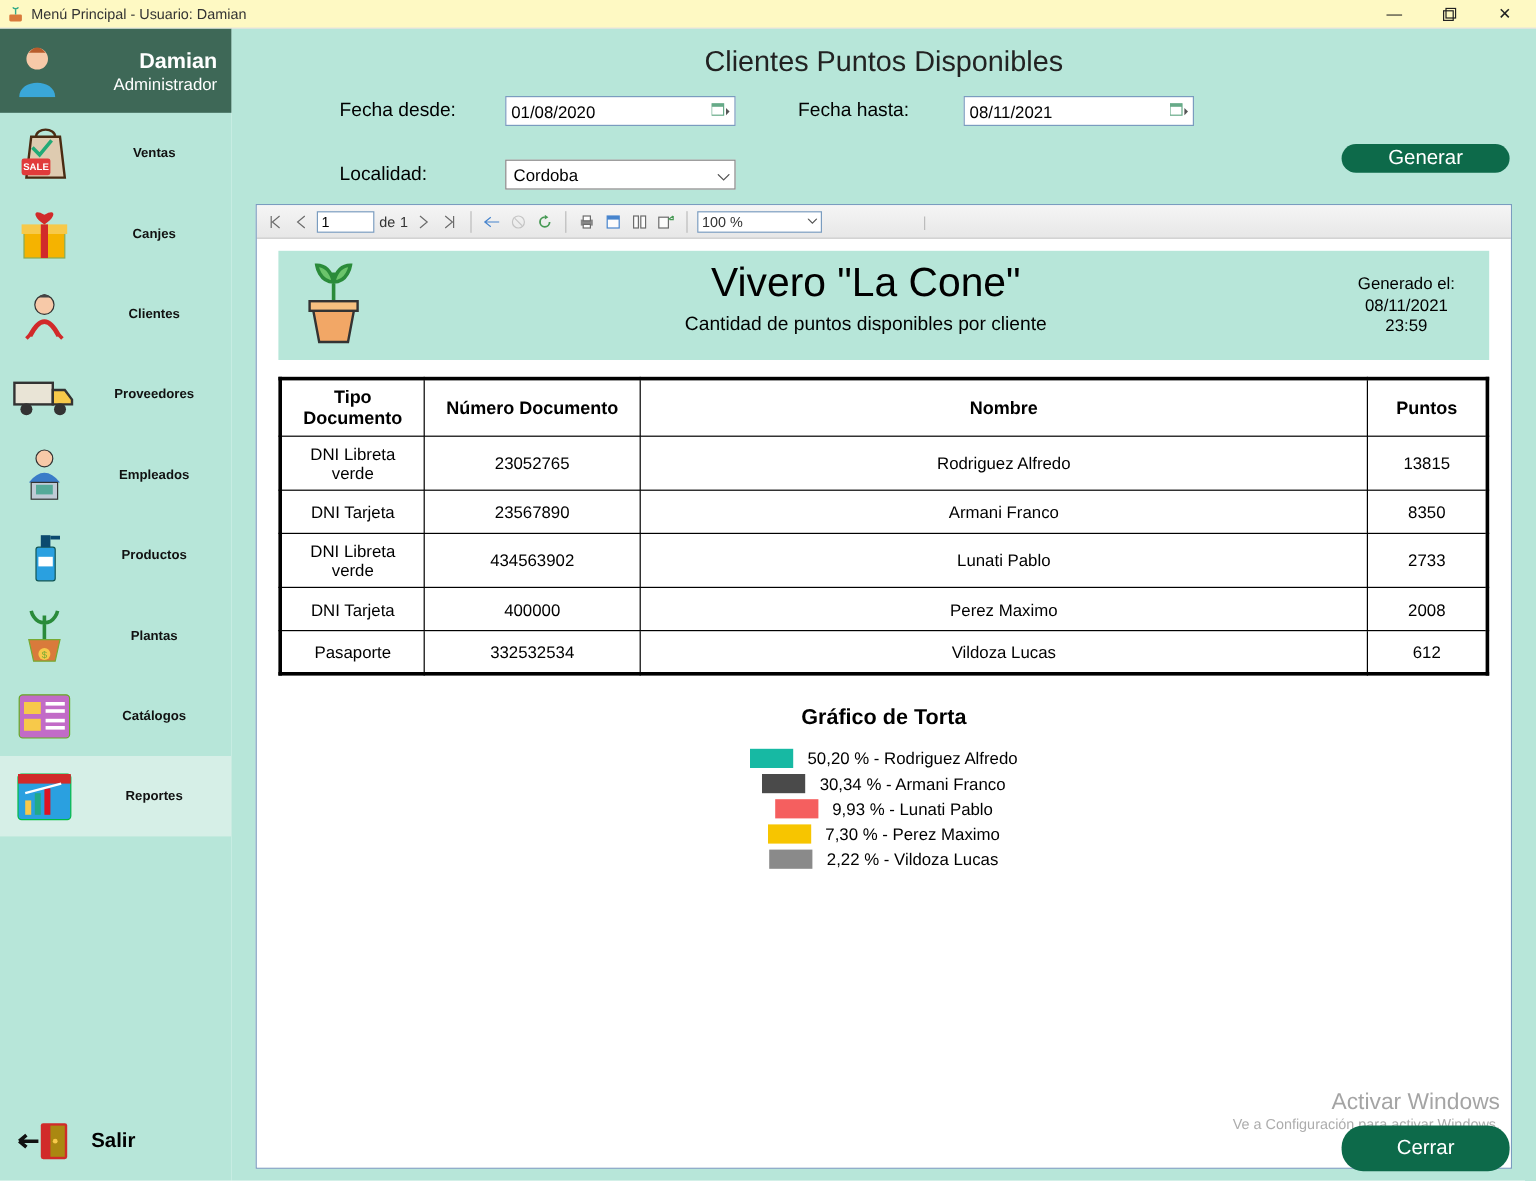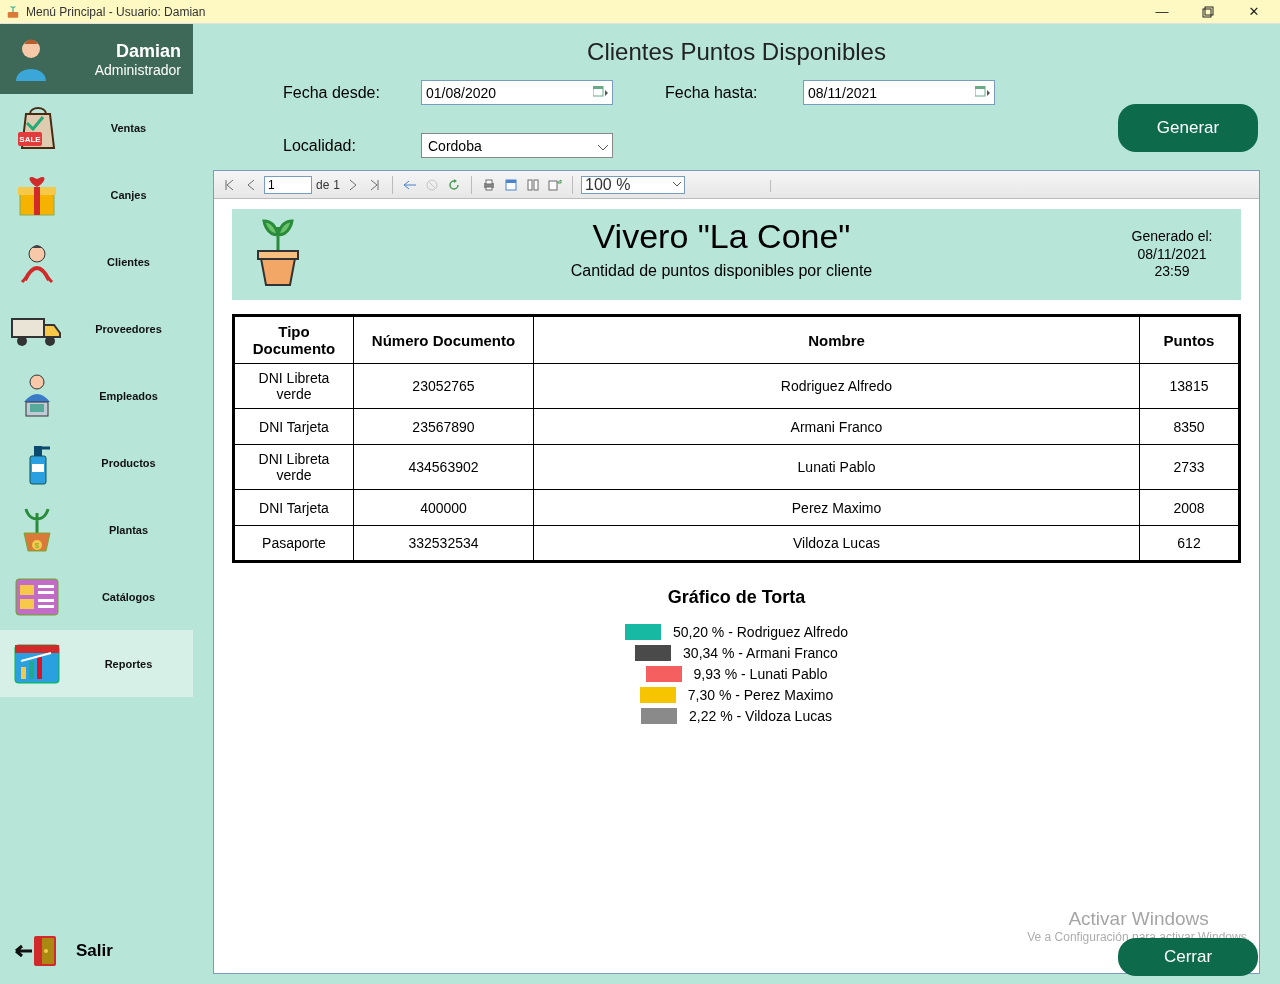--- a/index.html
+++ b/index.html
@@ -86,22 +86,22 @@
     width: 192px; height: 25px; background: #fff; border: 1px solid #7a9cbf;
     display: flex; align-items: center; justify-content: space-between; padding: 0 2px 0 4px; font-size: 14px;
   }
   .date-caret { width:18px; height:18px; display:flex; align-items:center; justify-content:center; }
   .locality-select {
     width: 192px; height: 25px; background: #fff; border: 1px solid #888;
     display: flex; align-items: center; justify-content: space-between; padding: 0 4px 0 6px; font-size: 14px;
   }
   
   .generate-btn {
-    position: absolute; top: 80px; right: 22px;
-    width: 140px; height: 48px; background: #0d6a4a; color: #fff;
+    position: absolute; top: 96px; right: 22px;
+    width: 140px; height: 24px; background: #0d6a4a; color: #fff;
     border-radius: 18px; display:flex; align-items:center; justify-content:center;
     font-size: 17px; font-weight: 500;
   }
   
   .report-viewer {
     flex: 1;
     background: #fff;
     border: 1px solid #7a9cbf;
     display: flex;
     flex-direction: column;
@@ -115,21 +115,21 @@
     display: flex;
     align-items: center;
     padding: 0 6px;
     gap: 4px;
     font-size: 12px;
     color: #333;
   }
   .tb-btn { width: 18px; height: 18px; display:flex; align-items:center; justify-content:center; opacity: .85; }
   .tb-sep { width: 1px; height: 18px; background: #bbb; margin: 0 4px; }
   .tb-page-input { width: 48px; height: 18px; border: 1px solid #7a9cbf; background:#fff; font-size:12px; padding:0 3px; }
-  .tb-zoom { width: 104px; height:18px; border:1px solid #7a9cbf; background:#fff; font-size:16px; padding:0 3px; display:flex; align-items:center; justify-content:space-between;}
+  .tb-zoom { width: 104px; height:18px; border:1px solid #7a9cbf; background:#fff; font-size:12px; padding:0 3px; display:flex; align-items:center; justify-content:space-between;}
   .tb-search { margin-left: 80px; display:flex; gap:8px; color:#7a7a7a;flex-direction:column; }
   .tb-search span { cursor: default; }
   
   .report-page {
     flex: 1;
     overflow: hidden;
     background: #fff;
     padding: 10px 18px 0 18px;
   }
   .report-header {
@@ -168,21 +168,21 @@
   
   .close-btn {
     position: absolute; bottom: 8px; right: 22px;
     width: 140px; height: 38px; background: #0d6a4a; color: #fff;
     border-radius: 18px; display:flex; align-items:center; justify-content:center;
     font-size: 17px;
   }
   
   .watermark {
     position: absolute; bottom: 40px; right: 30px;
-    text-align: center; color: rgba(90,90,90,.55); font-size: 19px;
+    text-align: right; color: rgba(90,90,90,.55); font-size: 19px;
     pointer-events: none;
   }
   .watermark-sub { font-size: 12px; color: rgba(90,90,90,.5); }
 </style>
 </head>
 <body>
 
 <div class="titlebar">
   <div class="titlebar-left">
     <svg class="app-icon" viewBox="0 0 24 24">

